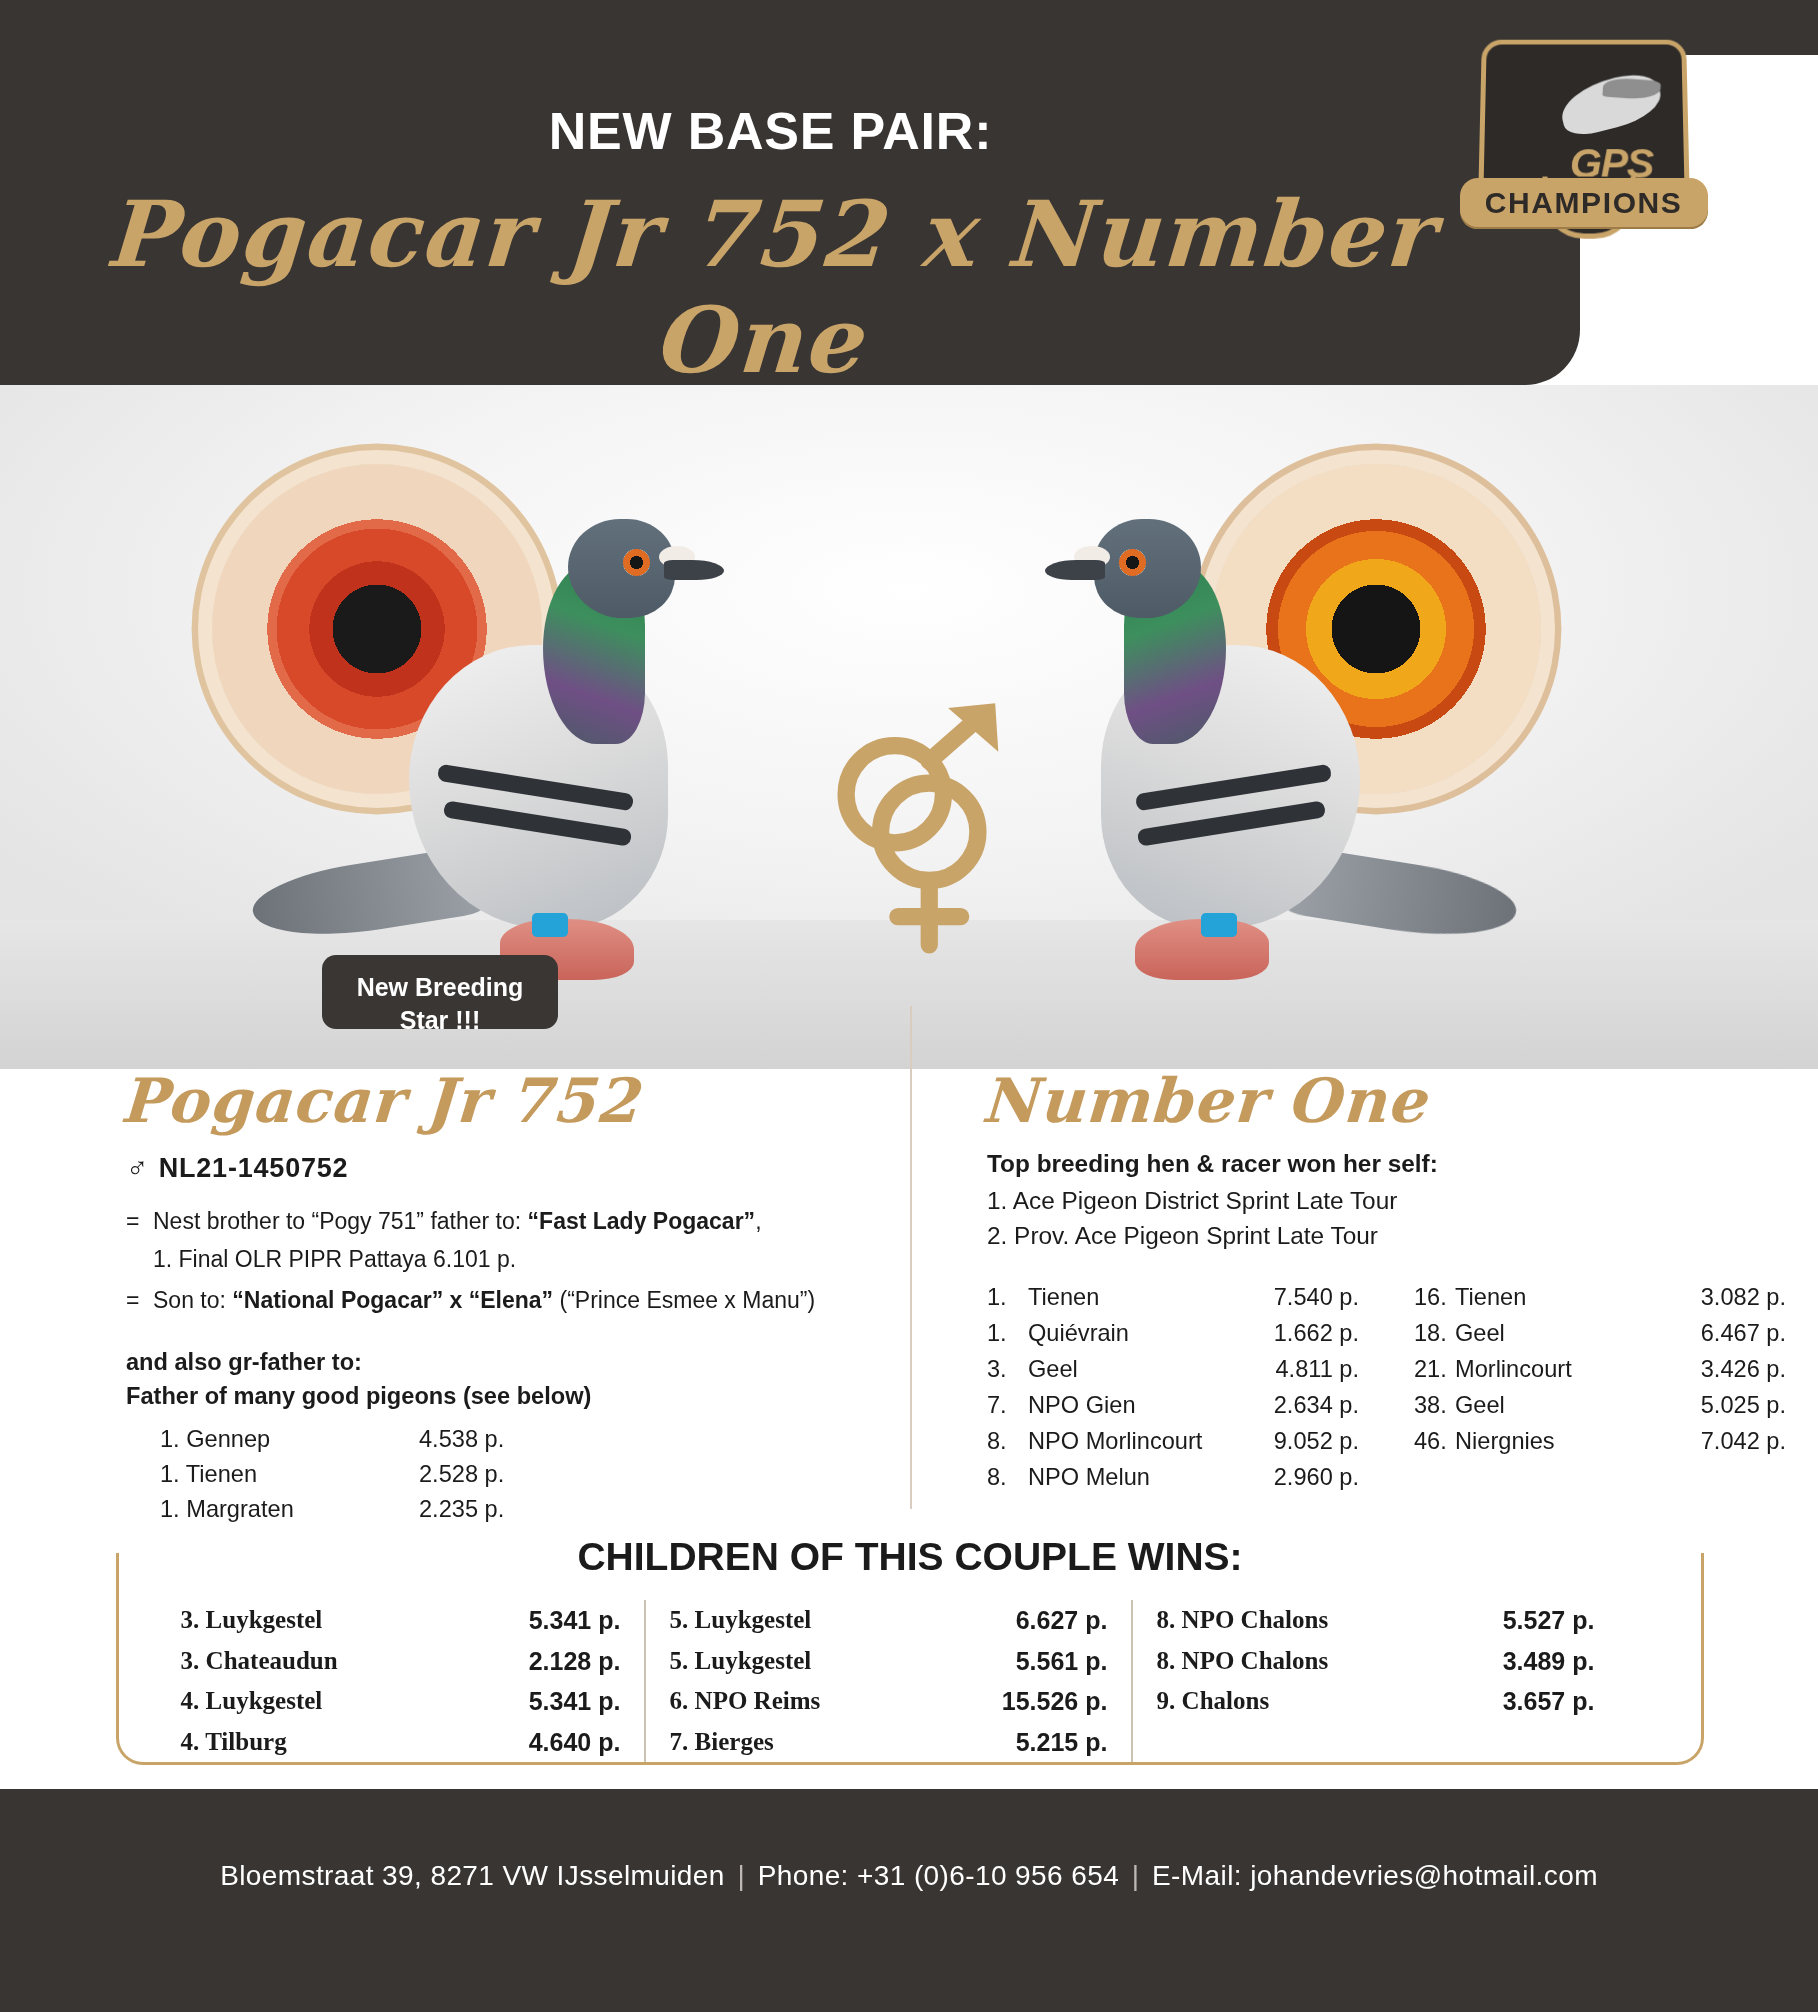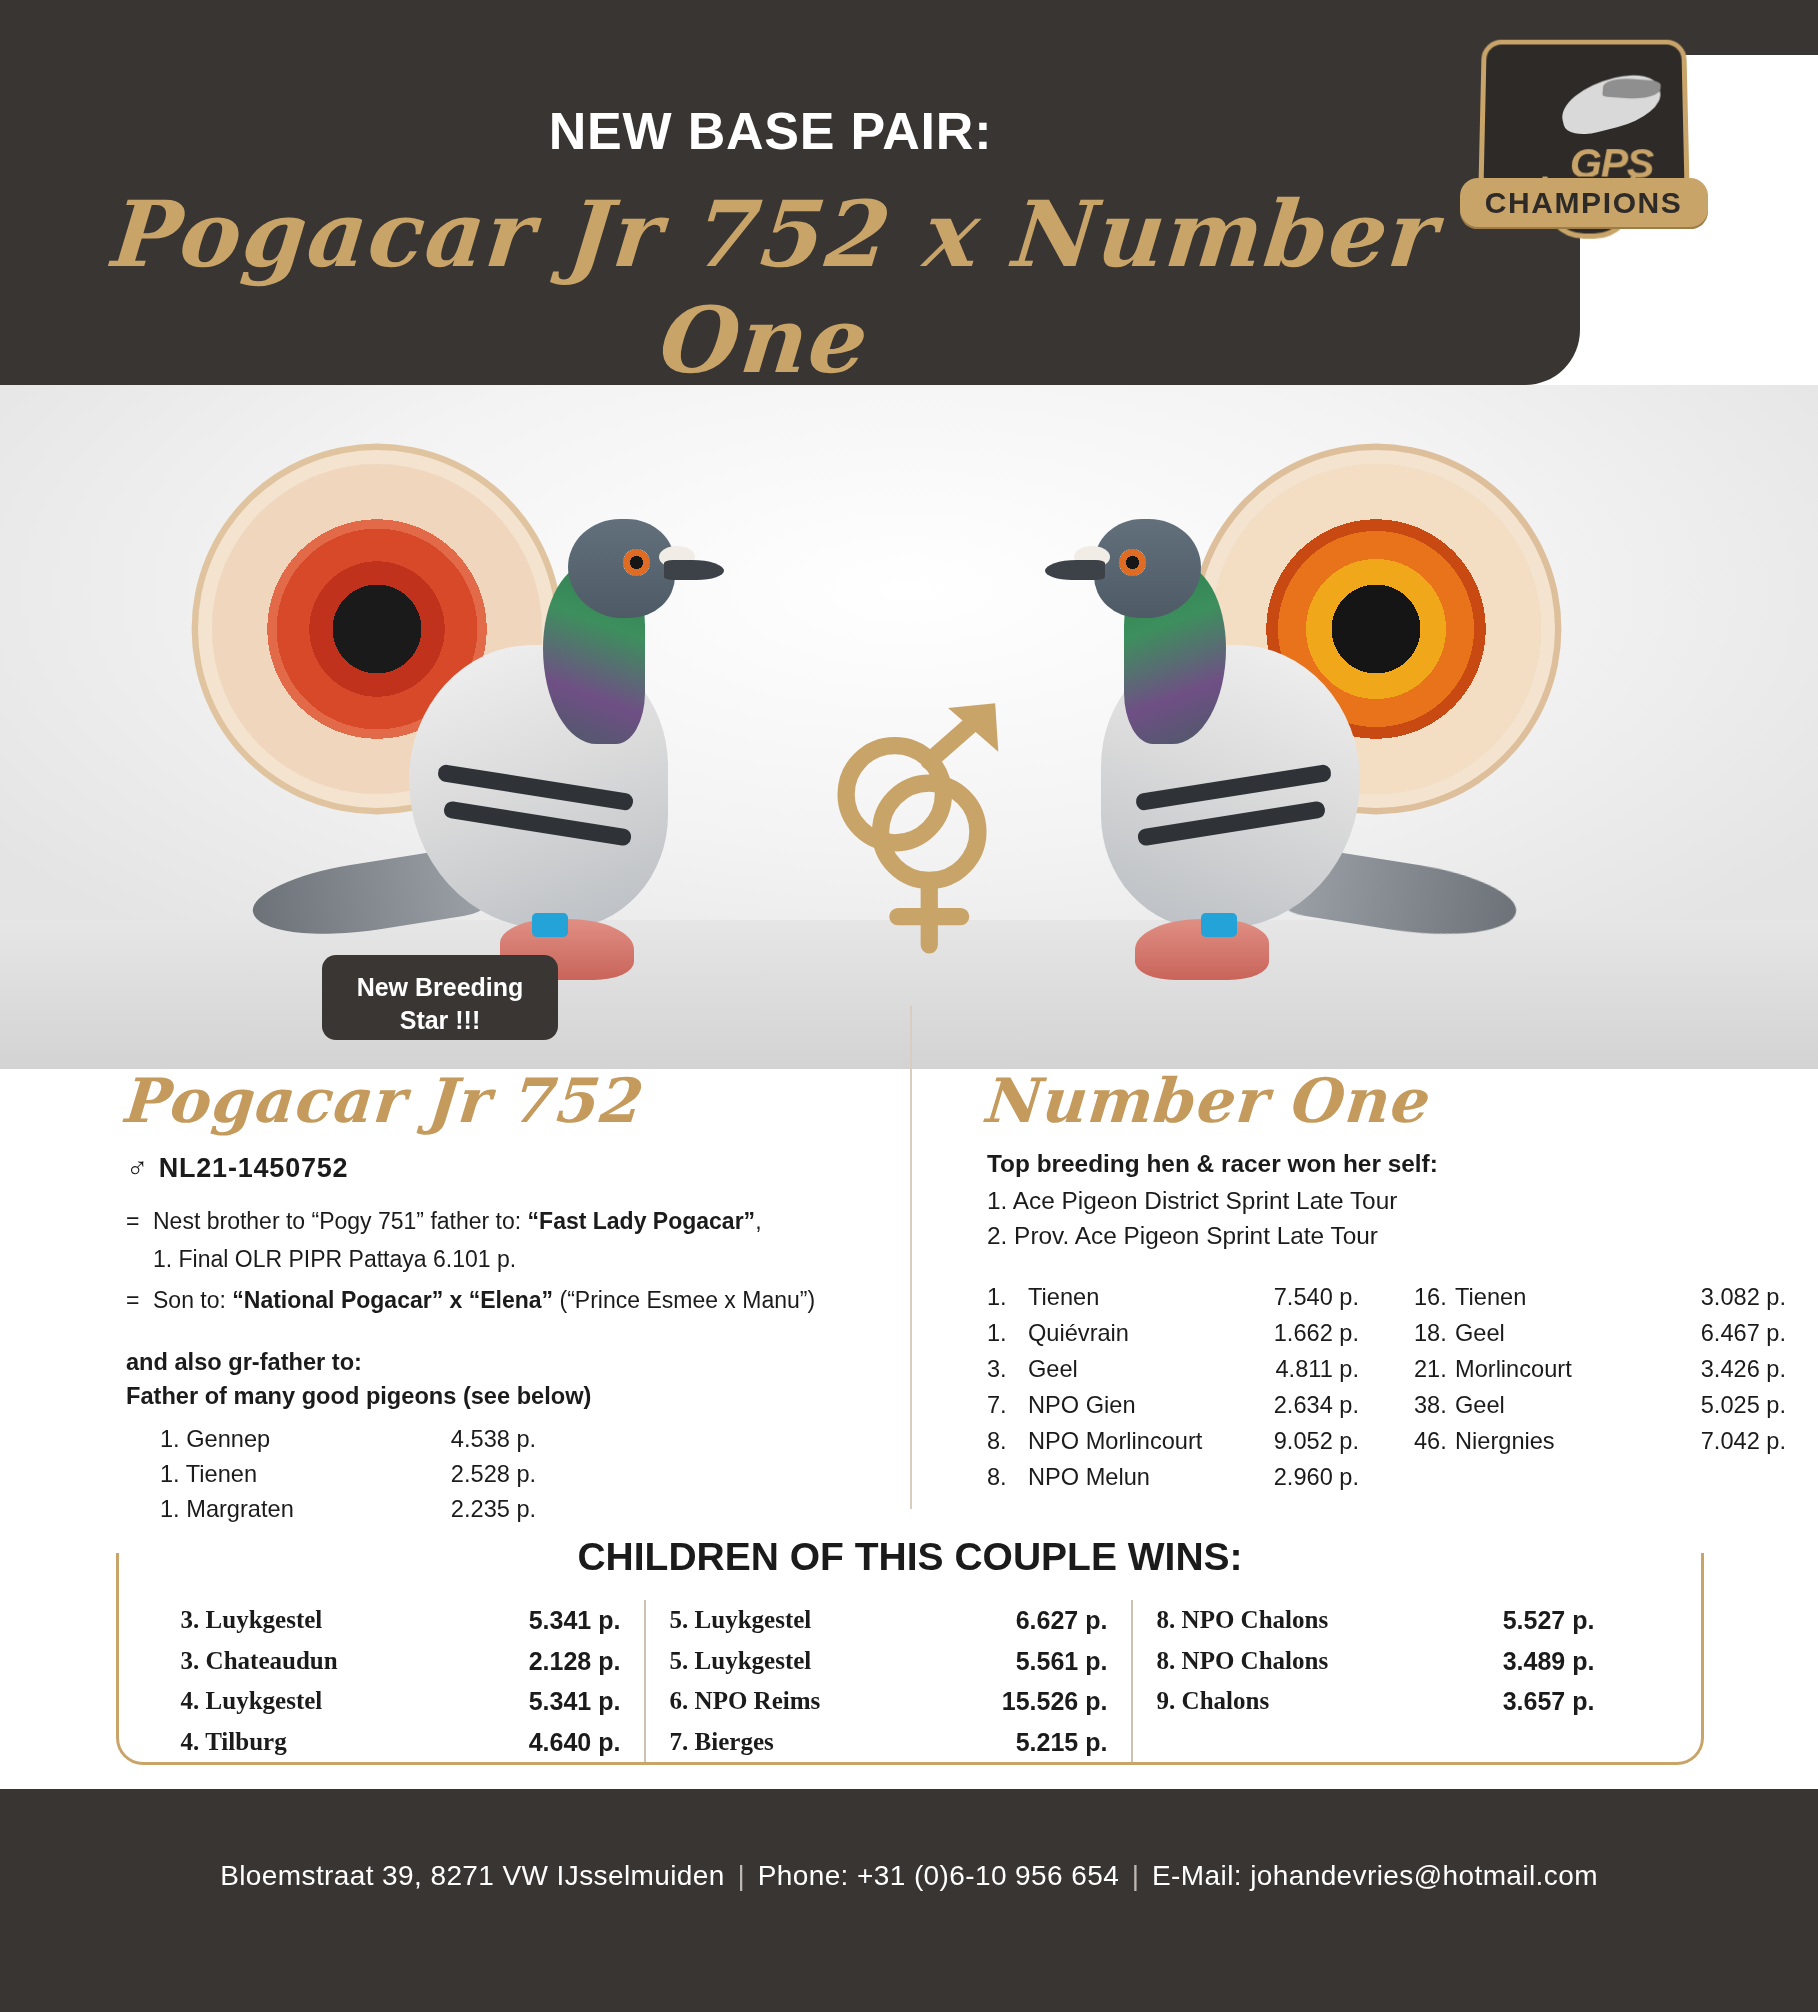--- a/index.html
+++ b/index.html
@@ -245,21 +245,21 @@
     position: absolute;
     top: 700px; left: 810px;
     width: 204px; height: 259px;
     color: #c9a469;
   }
   .gender svg { width: 204px; height: 259px; }
 
   .badge {
     position: absolute;
     top: 955px; left: 322px;
-    width: 236px; height: 85px;
+    width: 236px; height: 74px;
     background: #3a3634;
     border-radius: 14px;
     color: #ffffff;
     font-size: 25px;
     font-weight: bold;
     text-align: center;
     line-height: 1.35;
     padding-top: 15.7px;
   }
 
@@ -299,21 +299,21 @@
     font-size: 23.6px;
     font-weight: bold;
     color: #1b1b1b;
     line-height: 1.45;
     margin-top: 28px;
     margin-bottom: 7.9px;
   }
   .res-list { font-size: 23.6px; color: #1b1b1b; line-height: 1.5; margin-left: 34px; }
   .res-row { display: flex; }
   .res-row .place { width: 259px; }
-  .res-row .pts { width: 149px; text-align: center; }
+  .res-row .pts { width: 149px; text-align: left; }
 
   .rcols { display: flex; gap: 55px; margin-top: 27px; }
   .rcol { font-size: 23.6px; color: #1b1b1b; line-height: 1.52; }
   .rrow { display: flex; }
   .rrow .num  { width: 41px; }
   .rrow .loc  { width: 197px; }
   .rrow .pts  { width: 134px; text-align: right; }
 
   .top-head { font-size: 24.4px; font-weight: bold; color: #1b1b1b; margin-bottom: 4.7px; }
   .top-line { font-size: 24.4px; color: #1b1b1b; line-height: 1.45; }

